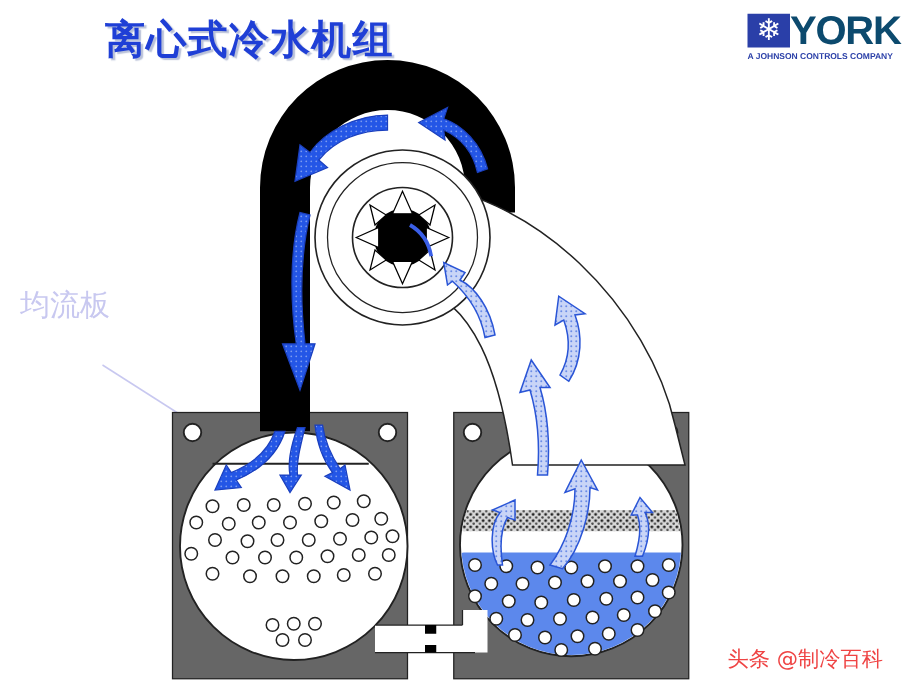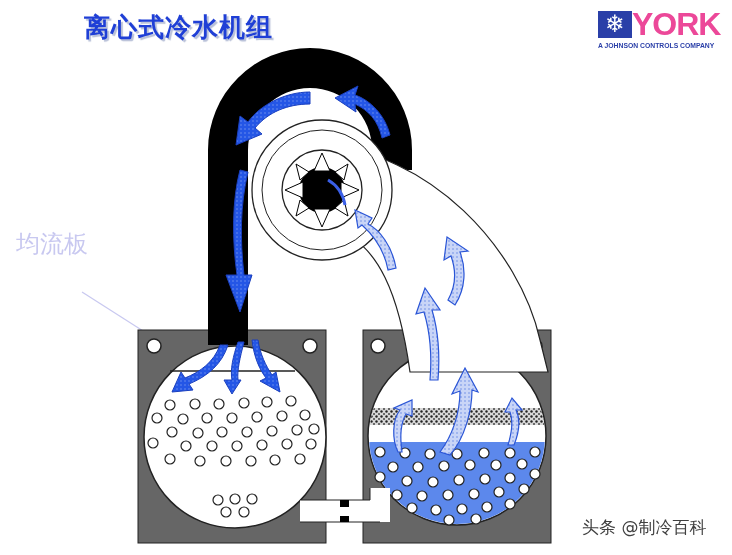--- a/index.html
+++ b/index.html
@@ -1,23 +1,23 @@
 <!DOCTYPE html>
 <html><head>
 <meta charset="utf-8">
 <style>
   html, body { margin:0; padding:0; background:#ffffff; }
   body { width:732px; height:555px; position:relative; overflow:hidden; font-family:"DejaVu Sans", sans-serif; }
-  .title { position:absolute; left:84px; top:10px; font-size:26px; font-weight:bold; color:#1f3fd6; letter-spacing:1px; text-shadow:2px 2px 1px #b8c0d8; font-family:"DejaVu Sans", sans-serif; }
+  .title { position:absolute; left:84px; top:10px; font-size:32px; font-weight:bold; color:#1f3fd6; letter-spacing:1px; text-shadow:2px 2px 1px #b8c0d8; font-family:"DejaVu Sans", sans-serif; }
   .logo { position:absolute; left:598px; top:11px; width:134px; height:44px; }
   .logo-box { position:absolute; left:0; top:0; width:34px; height:27px; background:#2a3fa8; color:#fff; font-size:24px; line-height:27px; text-align:center; }
-  .logo-word { position:absolute; left:34px; top:-5px; font-size:32px; font-weight:bold; color:#ec4899; font-family:"Liberation Sans", sans-serif; letter-spacing:-1px; }
+  .logo-word { position:absolute; left:34px; top:-5px; font-size:32px; font-weight:bold; color:#0c4a6e; font-family:"Liberation Sans", sans-serif; letter-spacing:-1px; }
   .logo-sub { position:absolute; left:0; top:31px; font-size:6.8px; font-weight:bold; color:#2a3fa8; white-space:nowrap; font-family:"Liberation Sans", sans-serif; }
   .label-baffle { position:absolute; left:16px; top:228px; font-size:24px; color:#c8c8f0; font-family:"DejaVu Serif", serif; }
-  .watermark { position:absolute; left:582px; top:516px; font-size:17px; color:#404040; font-family:"DejaVu Sans", sans-serif; }
+  .watermark { position:absolute; left:582px; top:516px; font-size:17px; color:#ef4444; font-family:"DejaVu Sans", sans-serif; }
   svg.diagram { position:absolute; left:0; top:0; }
 </style>
 </head>
 <body>
 
 <div class="title">离心式冷水机组</div>
 
 <div class="logo">
   <div class="logo-box">❄</div>
   <div class="logo-word">YORK</div>

